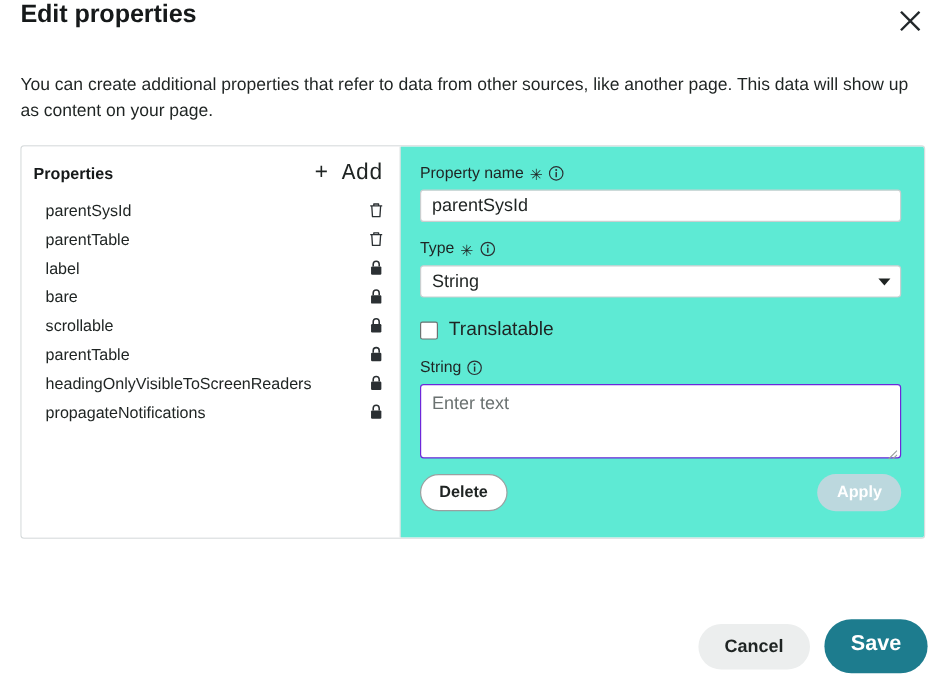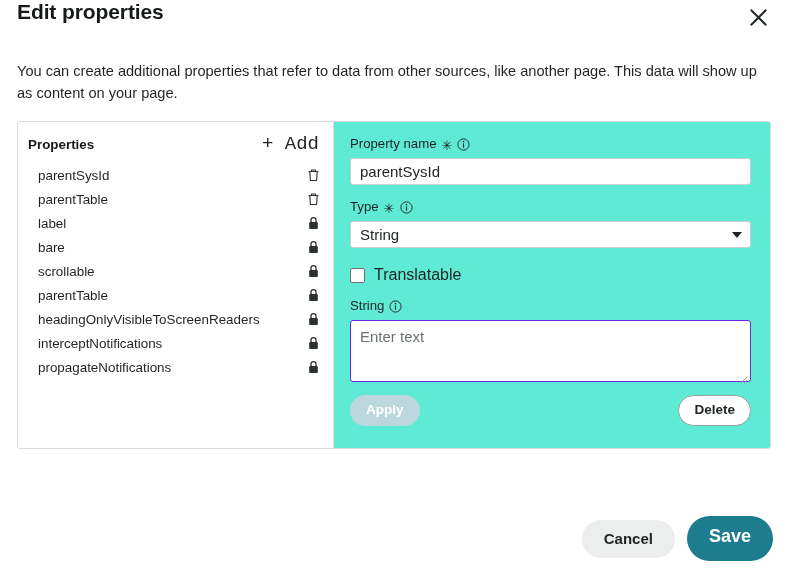--- a/index.html
+++ b/index.html
@@ -402,29 +402,20 @@
       <li class="prop-item">
         <span class="prop-item-label">headingOnlyVisibleToScreenReaders</span>
         <span class="prop-item-action">
           <svg width="11" height="14" viewBox="0 0 11 14" aria-hidden="true">
             <path d="M3 6 V4.2 a2.5 2.5 0 0 1 5 0 V6" stroke="#2b3033" stroke-width="1.3" fill="none"></path>
             <rect x="1.2" y="6" width="8.6" height="7" rx="1" fill="#2b3033"></rect>
           </svg>
         </span>
       </li>
 
-      <li class="prop-item">
-        <span class="prop-item-label">interceptNotifications</span>
-        <span class="prop-item-action">
-          <svg width="11" height="14" viewBox="0 0 11 14" aria-hidden="true">
-            <path d="M3 6 V4.2 a2.5 2.5 0 0 1 5 0 V6" stroke="#2b3033" stroke-width="1.3" fill="none"></path>
-            <rect x="1.2" y="6" width="8.6" height="7" rx="1" fill="#2b3033"></rect>
-          </svg>
-        </span>
-      </li>
 
       <li class="prop-item">
         <span class="prop-item-label">propagateNotifications</span>
         <span class="prop-item-action">
           <svg width="11" height="14" viewBox="0 0 11 14" aria-hidden="true">
             <path d="M3 6 V4.2 a2.5 2.5 0 0 1 5 0 V6" stroke="#2b3033" stroke-width="1.3" fill="none"></path>
             <rect x="1.2" y="6" width="8.6" height="7" rx="1" fill="#2b3033"></rect>
           </svg>
         </span>
       </li>
@@ -487,22 +478,22 @@
         <textarea class="tooltip-area" placeholder="Enter text" style=""></textarea>
         <span class="resize-grip">
           <svg width="9" height="9" viewBox="0 0 9 9" aria-hidden="true">
             <path d="M8.5 1.5 L1.5 8.5 M8.5 5 L5 8.5" stroke="#9aa0a0" stroke-width="0.9" fill="none"></path>
           </svg>
         </span>
       </div>
     </div>
 
     <div class="detail-actions">
+      <button class="btn btn-delete">Delete</button>
       <button class="btn btn-apply">Apply</button>
-      <button class="btn btn-delete">Delete</button>
     </div>
 
   </div>
 </div>
 
 <div class="footer">
   <button class="btn btn-cancel">Cancel</button>
   <button class="btn btn-save">Save</button>
 </div>
 

